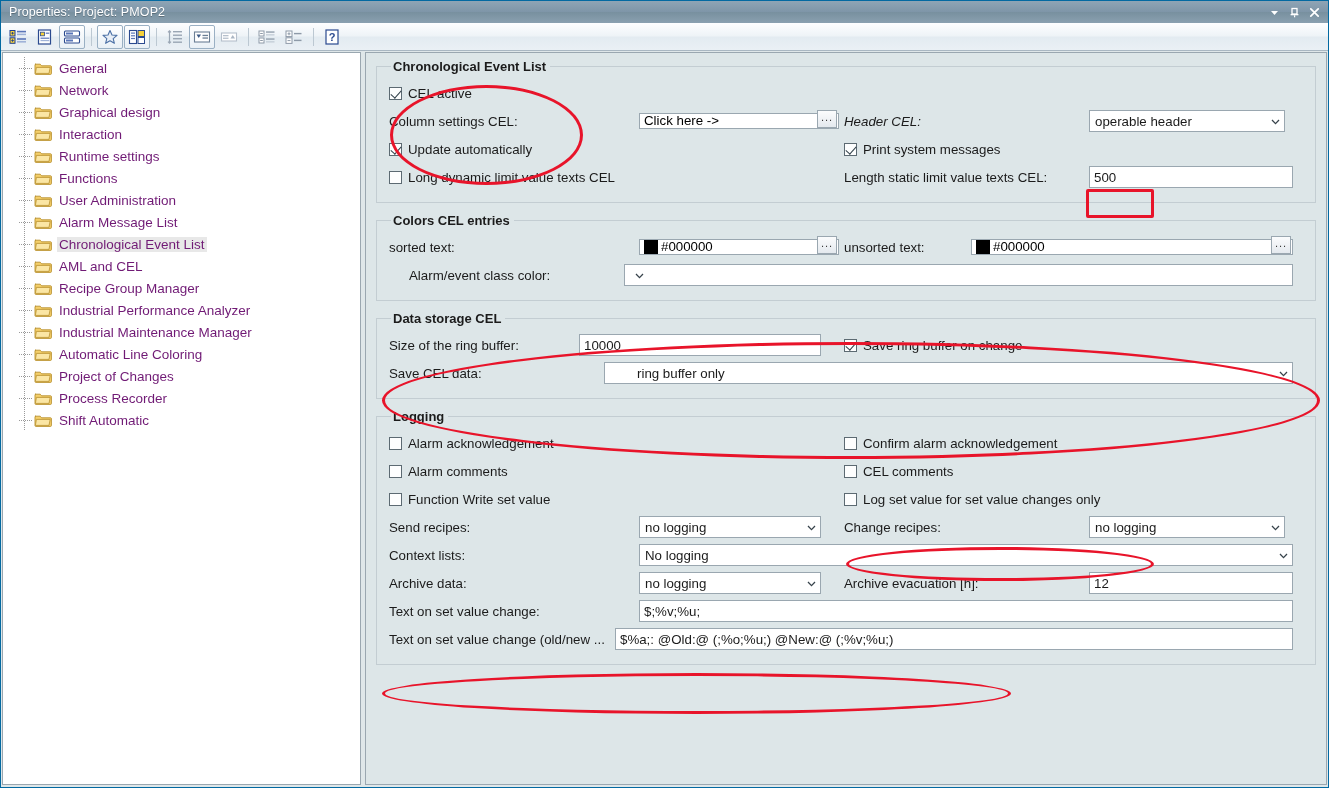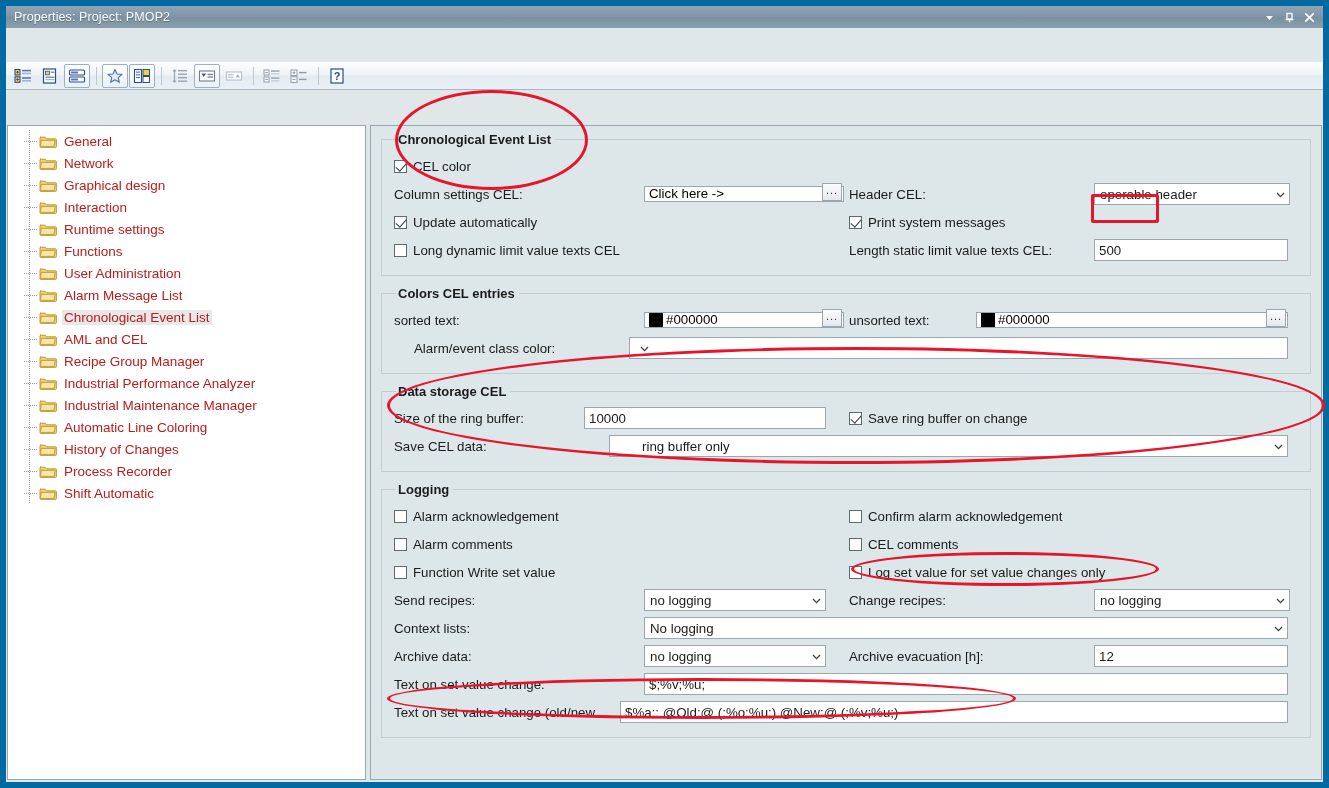--- a/index.html
+++ b/index.html
@@ -10,22 +10,21 @@
     font-family: "Liberation Sans", sans-serif;
   }
   body { background: #e6ecec; }
 
   
   #window {
     width: 1329px; height: 788px;
     position: relative;
     background: #dfe7e9;
     display: flex; flex-direction: column;
-    border: 6px solid #0369a1;
-    gap: 34px;
+    border: 1px solid #0369a1;
   }
 
   
   #titlebar {
     height: 22px; flex: 0 0 22px;
     background: linear-gradient(to bottom, #8fa5b5 0%, #7e95a8 50%, #78909f 51%, #8aa0b0 100%);
     display: flex; align-items: center;
     padding: 0 4px 0 8px;
     position: relative;
   }
@@ -89,21 +88,21 @@
     border-right: none;
     overflow: hidden;
     position: relative;
   }
   #tree-inner { padding: 4px 0 0 0; }
   .tree-row {
     height: 22px;
     display: flex; align-items: center;
     padding-left: 16px;
     font-size: 13.5px;
-    color: #b91c1c;
+    color: #701a75;
     position: relative;
     white-space: nowrap;
   }
   
   #tree-trunk {
     position: absolute;
     left: 21px; top: 4px;
     width: 1px;
     height: 374px;
     background-image: repeating-linear-gradient(to bottom, #9a9a9a 0px, #9a9a9a 1px, transparent 1px, transparent 2px);
@@ -567,21 +566,21 @@
         </div>
 
         <div class="tree-row">
           <span class="tree-elbow"></span>
           <span class="folder-ico">
             <svg width="18" height="15" viewBox="0 0 18 15">
                 <path d="M1 3.2 h5.2 l1.4 1.6 H16.6 a.8.8 0 0 1 .8.8 V12.6 a.8.8 0 0 1-.8.8 H1.8 a.8.8 0 0 1-.8-.8 V4 a.8.8 0 0 1 .8-.8 Z" fill="#f5cf6a" stroke="#b8902e" stroke-width=".9"></path>
                 <path d="M2.4 6.4 H16.2 L15 12.4 H1.4 Z" fill="#fbe6a4" stroke="#b8902e" stroke-width=".8"></path>
               </svg>
           </span>
-          <span class="tree-label">History of Changes</span>
+          <span class="tree-label">Project of Changes</span>
         </div>
 
         <div class="tree-row">
           <span class="tree-elbow"></span>
           <span class="folder-ico">
             <svg width="18" height="15" viewBox="0 0 18 15">
                 <path d="M1 3.2 h5.2 l1.4 1.6 H16.6 a.8.8 0 0 1 .8.8 V12.6 a.8.8 0 0 1-.8.8 H1.8 a.8.8 0 0 1-.8-.8 V4 a.8.8 0 0 1 .8-.8 Z" fill="#f5cf6a" stroke="#b8902e" stroke-width=".9"></path>
                 <path d="M2.4 6.4 H16.2 L15 12.4 H1.4 Z" fill="#fbe6a4" stroke="#b8902e" stroke-width=".8"></path>
               </svg>
           </span>
@@ -606,36 +605,36 @@
 
     <div id="prop-pane">
 
       <fieldset class="gbox">
         <legend>Chronological Event List</legend>
 
         <div class="row">
           <div class="cellL">
             <label class="cb-wrap">
               <span class="cbox checked"></span>
-              <span class="lbl">CEL color</span>
+              <span class="lbl">CEL active</span>
             </label>
           </div>
           <div class="cellR"></div>
         </div>
 
         <div class="row">
           <div class="cellL">
             <span class="lbl" style="width:250px;">Column settings CEL:</span>
             <div class="tbox-btn">
               <span class="val">Click here -&gt;</span>
               <span class="ellipsis-btn">...</span>
             </div>
           </div>
           <div class="cellR">
-            <span class="lbl" style="width:245px;">Header CEL:</span>
+            <span class="lbl" style="width:245px;font-style:italic;">Header CEL:</span>
             <div class="combo" style="width:196px;">
               <span class="val">operable header</span>
               <span class="chev">
                 <svg width="11" height="11" viewBox="0 0 11 11">
                     <path d="M2 4 L5.5 7.6 L9 4" fill="none" stroke="#37434b" stroke-width="1.3"></path>
                   </svg>
               </span>
             </div>
           </div>
         </div>

